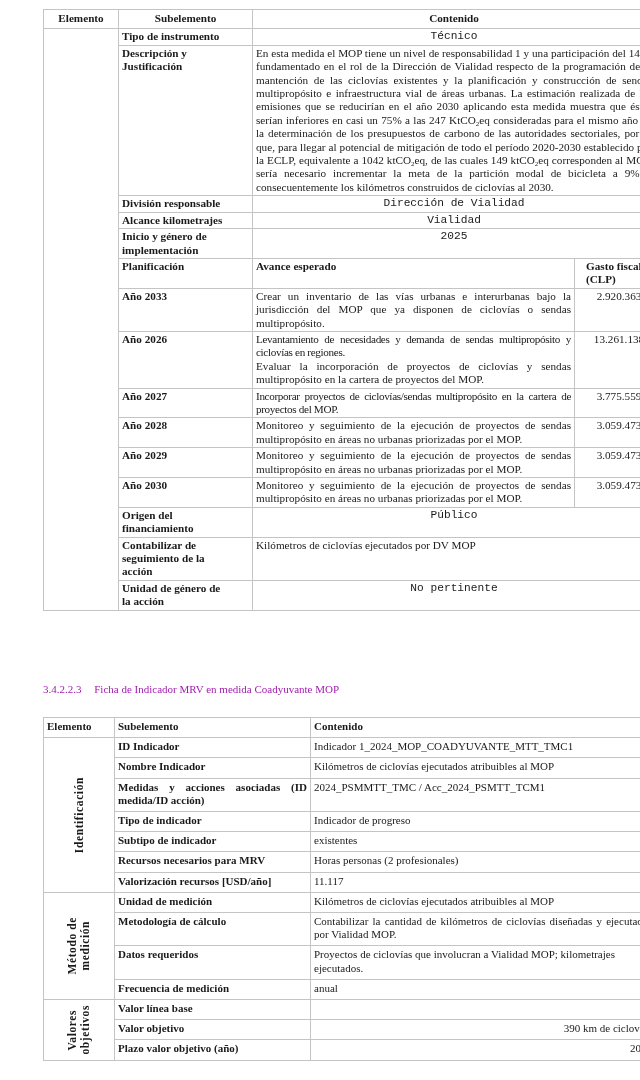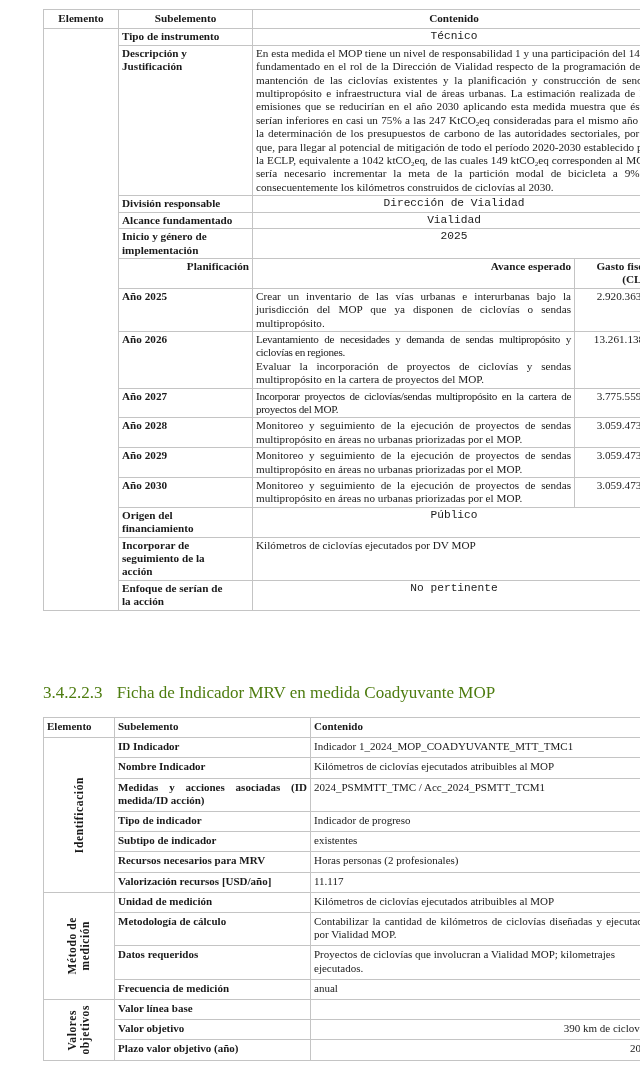--- a/index.html
+++ b/index.html
@@ -14,28 +14,28 @@
   
   #t1 { left: 11px; top: 9px; width: 613px; font-size: 11.2px; line-height: 13.4px; }
   #t1 td { padding: 1px 3px; }
   #t1 .c-el { width: 68px; }
   #t1 .c-sub { width: 127px; text-align: left; font-weight: bold; }
   #t1 .c-con { text-align: center; font-family: Liberation Mono, monospace; }
   #t1 .just { text-align: justify; }
   #t1 .hdr td { text-align: center; font-weight: bold; padding: 2px 3px 3px; }
   #t1 .gasto { width: 66px; text-align: center; padding-left: 11px; }
   #t1 .avance { text-align: justify; }
-  #t1 .plan-hdr td { font-weight: bold; text-align: right; }
+  #t1 .plan-hdr td { font-weight: bold; text-align: left; }
   .tight { letter-spacing: -0.35px; }
   sub { font-size: 7px; vertical-align: -2px; line-height: 0; }
 
   
   #sec-heading {
     position: absolute; left: 43px; top: 683px;
-    font-size: 17px; color: #4d7c0f;
+    font-size: 11px; color: #a21caf;
   }
   #sec-heading .num { margin-right: 10px; }
 
   
   #t2 { left: 11px; top: 717px; width: 613px; font-size: 11px; line-height: 13.2px; }
   #t2 td { padding: 2px 3px 4px; }
   #t2 .c-el { width: 64px; vertical-align: middle; text-align: center; padding: 0; }
   #t2 .c-sub { width: 189px; font-weight: bold; }
   #t2 .c-con { text-align: left; }
   #t2 .right { text-align: right; }
@@ -66,40 +66,40 @@
       <span>Descripción y</span><br>
       <span>Justificación</span>
     </td>
     <td colspan="2" class="just"><span>En esta medida el MOP tiene un nivel de responsabilidad 1 y una participación del 14%, fundamentado en el rol de la Dirección de Vialidad respecto de la programación de la mantención de las ciclovías existentes y la planificación y construcción de sendas multipropósito e infraestructura vial de áreas urbanas. La estimación realizada de las emisiones que se reducirían en el año 2030 aplicando esta medida muestra que éstas serían inferiores en casi un 75% a las 247 KtCO</span><sub>2</sub><span>eq consideradas para el mismo año en la determinación de los presupuestos de carbono de las autoridades sectoriales, por lo que, para llegar al potencial de mitigación de todo el período 2020-2030 establecido por la ECLP, equivalente a 1042 ktCO</span><sub>2</sub><span>eq, de las cuales 149 ktCO</span><sub>2</sub><span>eq corresponden al MOP, sería necesario incrementar la meta de la partición modal de bicicleta a 9% y consecuentemente los kilómetros construidos de ciclovías al 2030.</span></td>
   </tr>
   <tr>
     <td class="c-sub">División responsable</td>
     <td colspan="2" class="c-con">Dirección de Vialidad</td>
   </tr>
   <tr>
-    <td class="c-sub">Alcance fundamentado</td>
+    <td class="c-sub">Alcance kilometrajes</td>
     <td colspan="2" class="c-con">Vialidad</td>
   </tr>
   <tr>
     <td class="c-sub">
       <span>Inicio y género de</span><br>
       <span>implementación</span>
     </td>
     <td colspan="2" class="c-con">2025</td>
   </tr>
   <tr class="plan-hdr">
     <td class="c-sub">Planificación</td>
     <td>Avance esperado</td>
     <td class="gasto">
       <span>Gasto fiscal</span><br>
       <span>(CLP)</span>
     </td>
   </tr>
   <tr>
-    <td class="c-sub">Año 2025</td>
+    <td class="c-sub">Año 2033</td>
     <td class="avance">Crear un inventario de las vías urbanas e interurbanas bajo la jurisdicción del MOP que ya disponen de ciclovías o sendas multipropósito.</td>
     <td class="gasto">2.920.363</td>
   </tr>
   <tr>
     <td class="c-sub">Año 2026</td>
     <td class="avance">
       <div class="tight">Levantamiento de necesidades y demanda de sendas multipropósito y ciclovías en regiones.</div>
       <div>Evaluar la incorporación de proyectos de ciclovías y sendas multipropósito en la cartera de proyectos del MOP.</div>
     </td>
     <td class="gasto">13.261.138</td>
@@ -126,29 +126,29 @@
   </tr>
   <tr>
     <td class="c-sub">
       <span>Origen del</span><br>
       <span>financiamiento</span>
     </td>
     <td colspan="2" class="c-con">Público</td>
   </tr>
   <tr>
     <td class="c-sub">
-      <span>Incorporar de</span><br>
+      <span>Contabilizar de</span><br>
       <span>seguimiento de la</span><br>
       <span>acción</span>
     </td>
     <td colspan="2">Kilómetros de ciclovías ejecutados por DV MOP</td>
   </tr>
   <tr>
     <td class="c-sub">
-      <span>Enfoque de serían de</span><br>
+      <span>Unidad de género de</span><br>
       <span>la acción</span>
     </td>
     <td colspan="2" class="c-con">No pertinente</td>
   </tr>
 </tbody>
   </table>
 
 <div id="sec-heading">
   <span class="num">3.4.2.2.3</span>
   <span>Ficha de Indicador MRV en medida Coadyuvante MOP</span>

